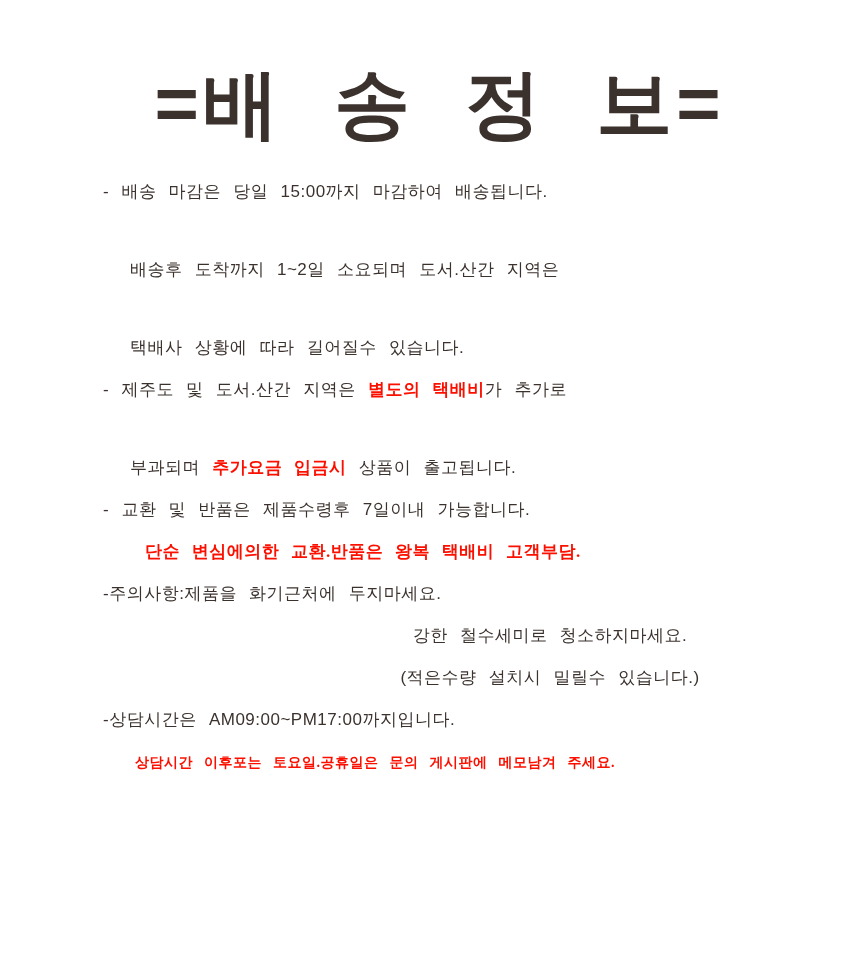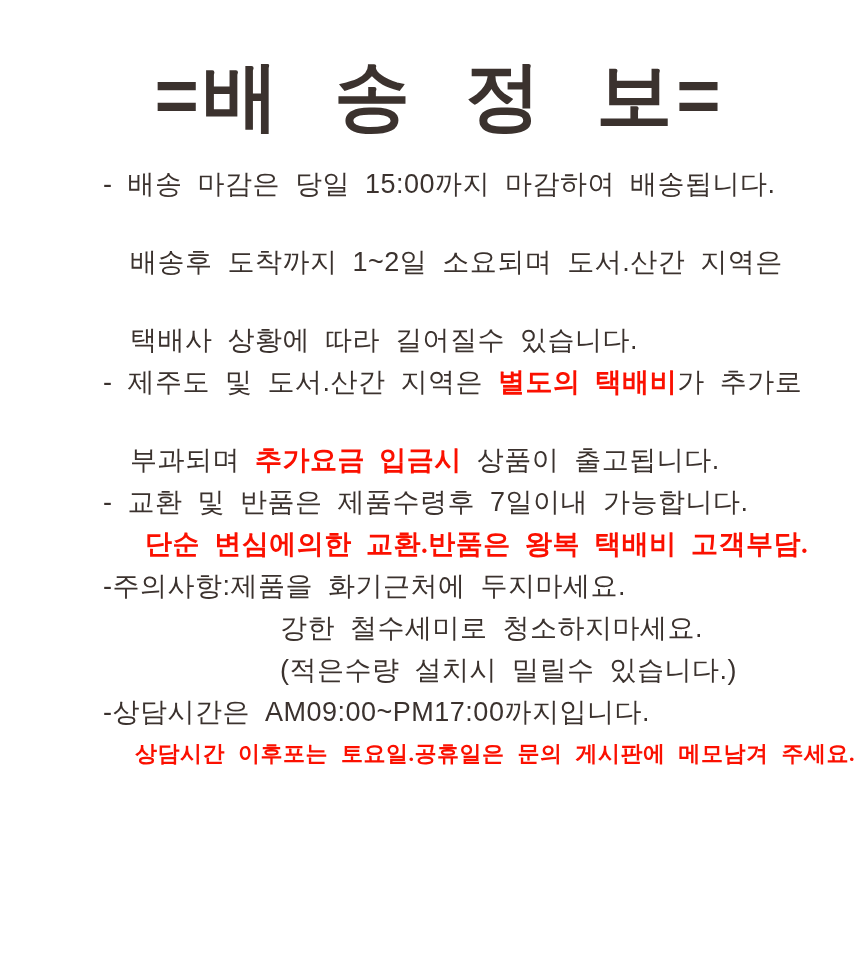--- a/index.html
+++ b/index.html
@@ -10,50 +10,50 @@
   #page {
     position: relative;
     width: 860px;
     height: 956px;
     background: var(--bg, #ffffff);
     overflow: hidden;
     font-family: "Liberation Sans", sans-serif;
     color: var(--ink, #3b322e);
   }
   .title {
-    margin: 0;
+    margin: 8px;
     padding-top: 52px;
     text-align: center;
     font-size: 76px;
     font-weight: bold;
     letter-spacing: 4px;
     word-spacing: 26px;
     line-height: 1.15;
     color: var(--ink, #3b322e);
     white-space: nowrap;
     padding-left: 19px;
   }
   .notice-body {
     margin-top: 24px;
     padding-left: 103px;
     padding-right: 40px;
   }
   .line {
     height: 42px;
     line-height: 42px;
-    font-size: 27px;
+    font-size: 17px;
     letter-spacing: 0.5px;
     word-spacing: 7px;
     white-space: nowrap;
   }
-  .line.small { font-size: 22px; }
+  .line.small { font-size: 14px; }
   .ind0 { padding-left: 0; }
   .ind1 { padding-left: 27px; margin-top: 36px; }
   .ind2 { padding-left: 42px; }
-  .ind3 { padding-left: 177px; }
+  .ind3 { padding-left: 177px; text-align: center; }
   .ind4 { padding-left: 32px; }
   .seg.red { color: var(--red, #fb1000); font-family: Liberation Serif, serif; }
   .seg.bold { font-weight: bold; }
 </style>
 </head>
 <body>
 
 <div id="page" style="--bg: #ffffff; --ink: #3b322e; --red: #fb1000;">
   <h1 class="title">=배 송 정 보=</h1>
   <div class="notice-body">

